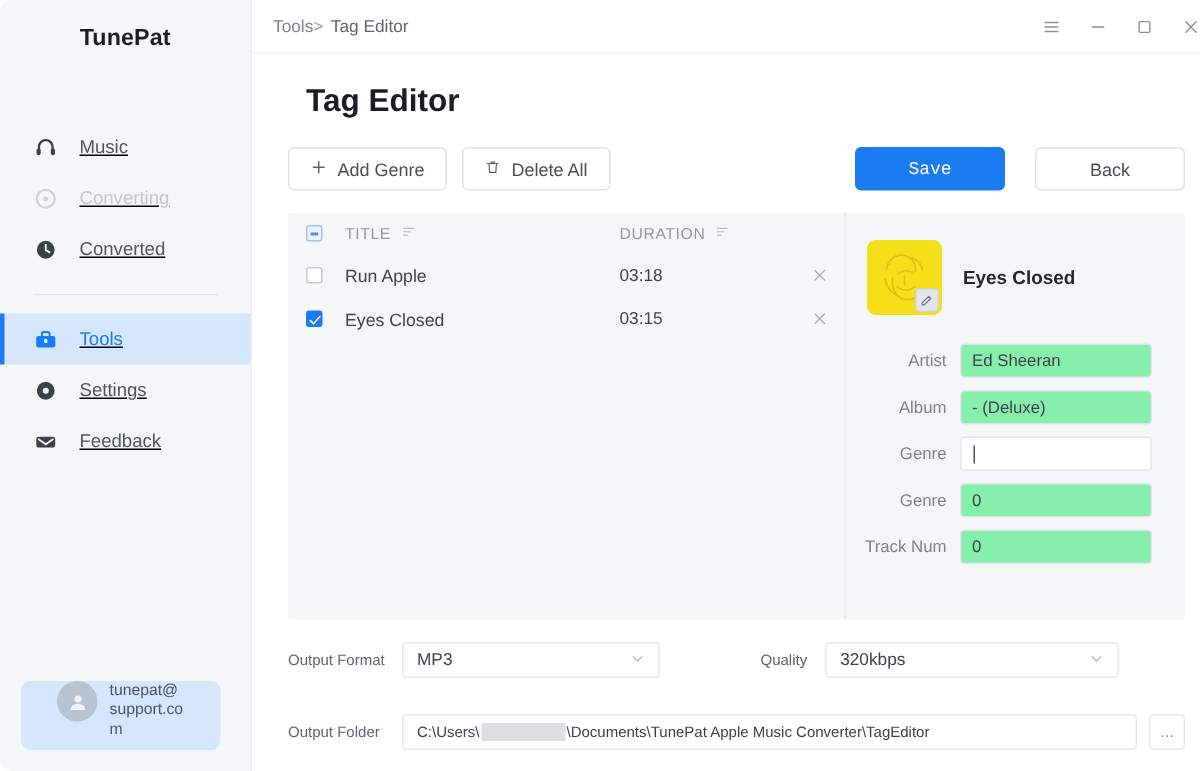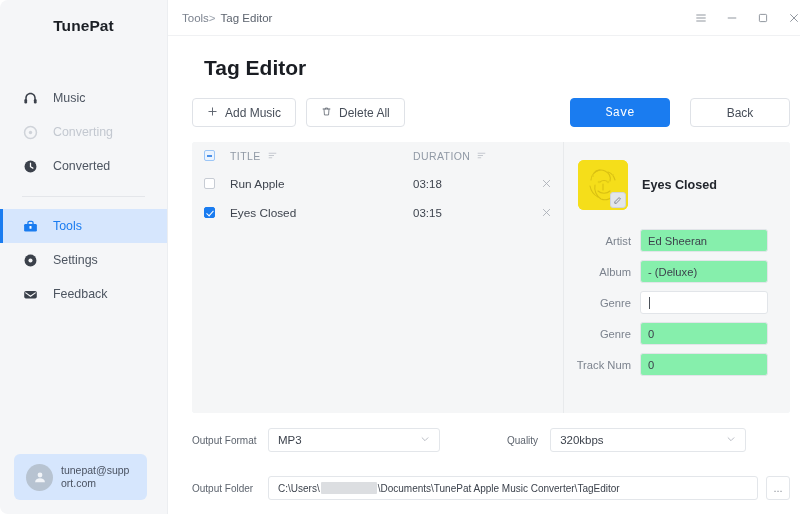--- a/index.html
+++ b/index.html
@@ -25,21 +25,21 @@
     position: relative;
     flex: 0 0 168px;
     border-right: 1px solid #eceef1;
   }
   .brand {
     height: 52px;
     display: flex; align-items: center; justify-content: center;
     font-size: 15.5px; font-weight: bold; color: #1b1f25;
     letter-spacing: .1px;
   }
-  .nav { margin-top: 29px; }
+  .nav { margin-top: 29px; text-decoration: underline; }
   .nav-item {
     height: 34px;
     display: flex; align-items: center;
     padding-left: 22px;
     gap: 14px;
     font-size: 12.4px;
     color: #4d5561;
     position: relative;
     cursor: pointer;
   }
@@ -56,22 +56,22 @@
   }
   .nav-sep {
     height: 1px; background: #e4e6ea;
     margin: 13px 22px 12px 22px;
   }
   .account {
     position: absolute; left: 14px; bottom: 14px;
     width: 133px; height: 46px;
     background: #d6e6fd;
     border-radius: 6px;
-    display: flex; align-items: center;
-    gap: 8px; padding: 0 12px;
+    display: flex; 
+    gap: 8px; padding: 0 24px;
   }
   .avatar {
     width: 27px; height: 27px; border-radius: 50%;
     background: #b7c3d1; flex: 0 0 27px;
     display: flex; align-items: center; justify-content: center;
   }
   .account-mail {
     font-size: 10.5px; color: #4a5261; line-height: 1.25;
     word-break: break-all;
   }
@@ -353,21 +353,21 @@
     <div class="content">
       <h1 class="page-title">Tag Editor</h1>
 
       <div class="toolbar">
         <button class="btn wide">
           <span>
             <svg viewBox="0 0 14 14" width="11" height="11">
                 <path d="M7 2.4v9.2M2.4 7h9.2" stroke="#5a616b" stroke-width="1.2" stroke-linecap="round"></path>
               </svg>
           </span>
-          <span>Add Music</span>
+          <span>Add Genre</span>
         </button>
         <button class="btn wide">
           <span>
             <svg viewBox="0 0 14 14" width="11" height="11">
                 <path d="M2.6 3.8h8.8M5.6 3.8V2.6h2.8v1.2M3.8 3.8l.6 7.6h5.2l.6-7.6" fill="none" stroke="#5a616b" stroke-width="1" stroke-linecap="round" stroke-linejoin="round"></path>
               </svg>
           </span>
           <span>Delete All</span>
         </button>
         <div class="toolbar-right">

